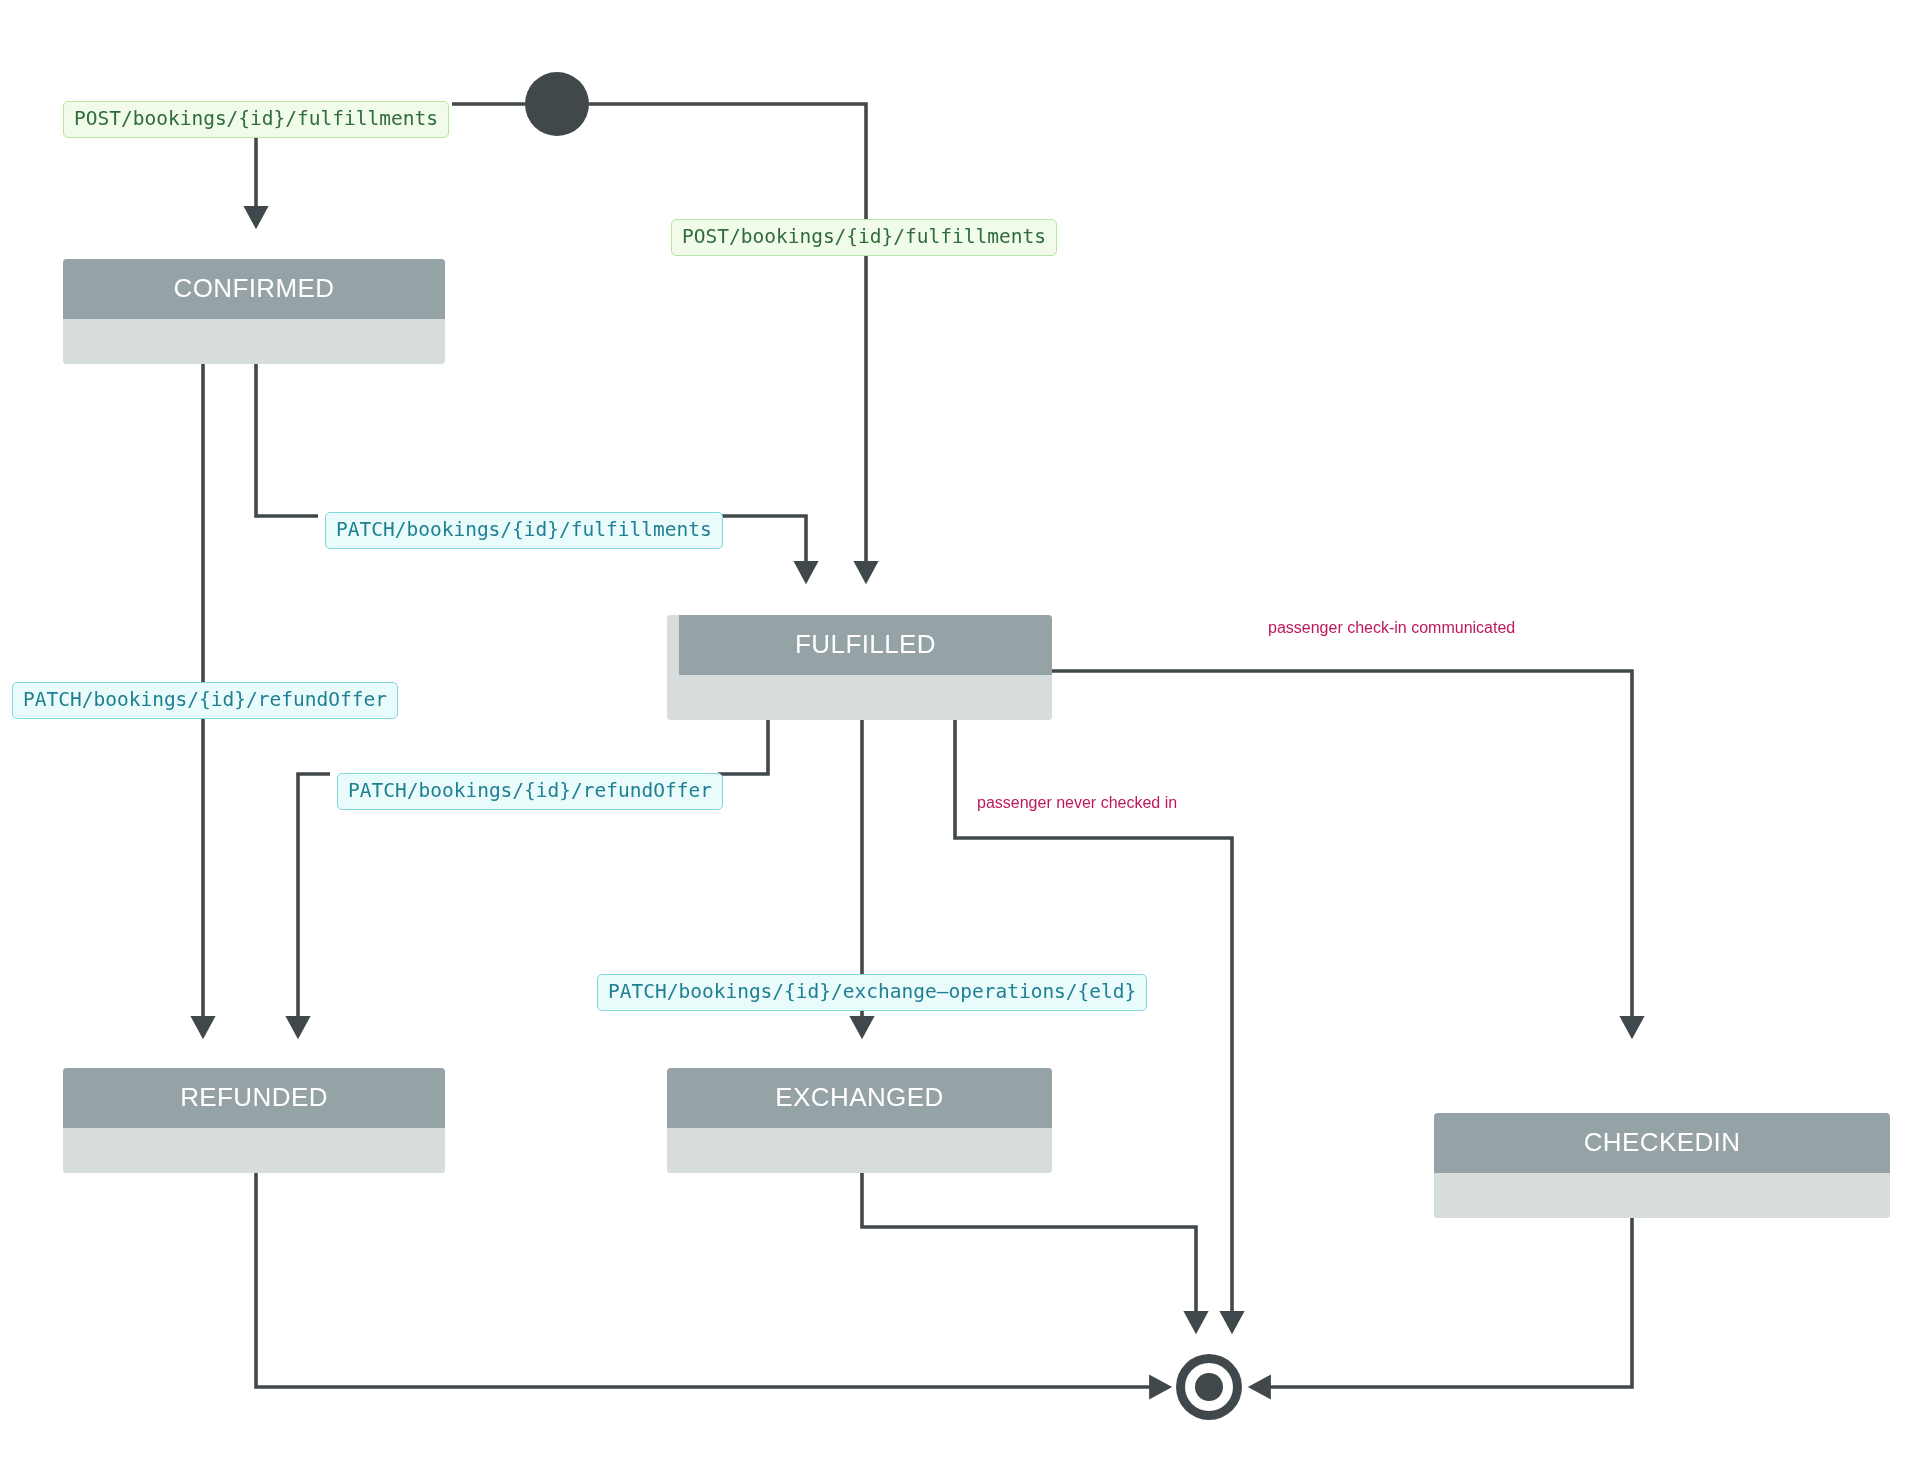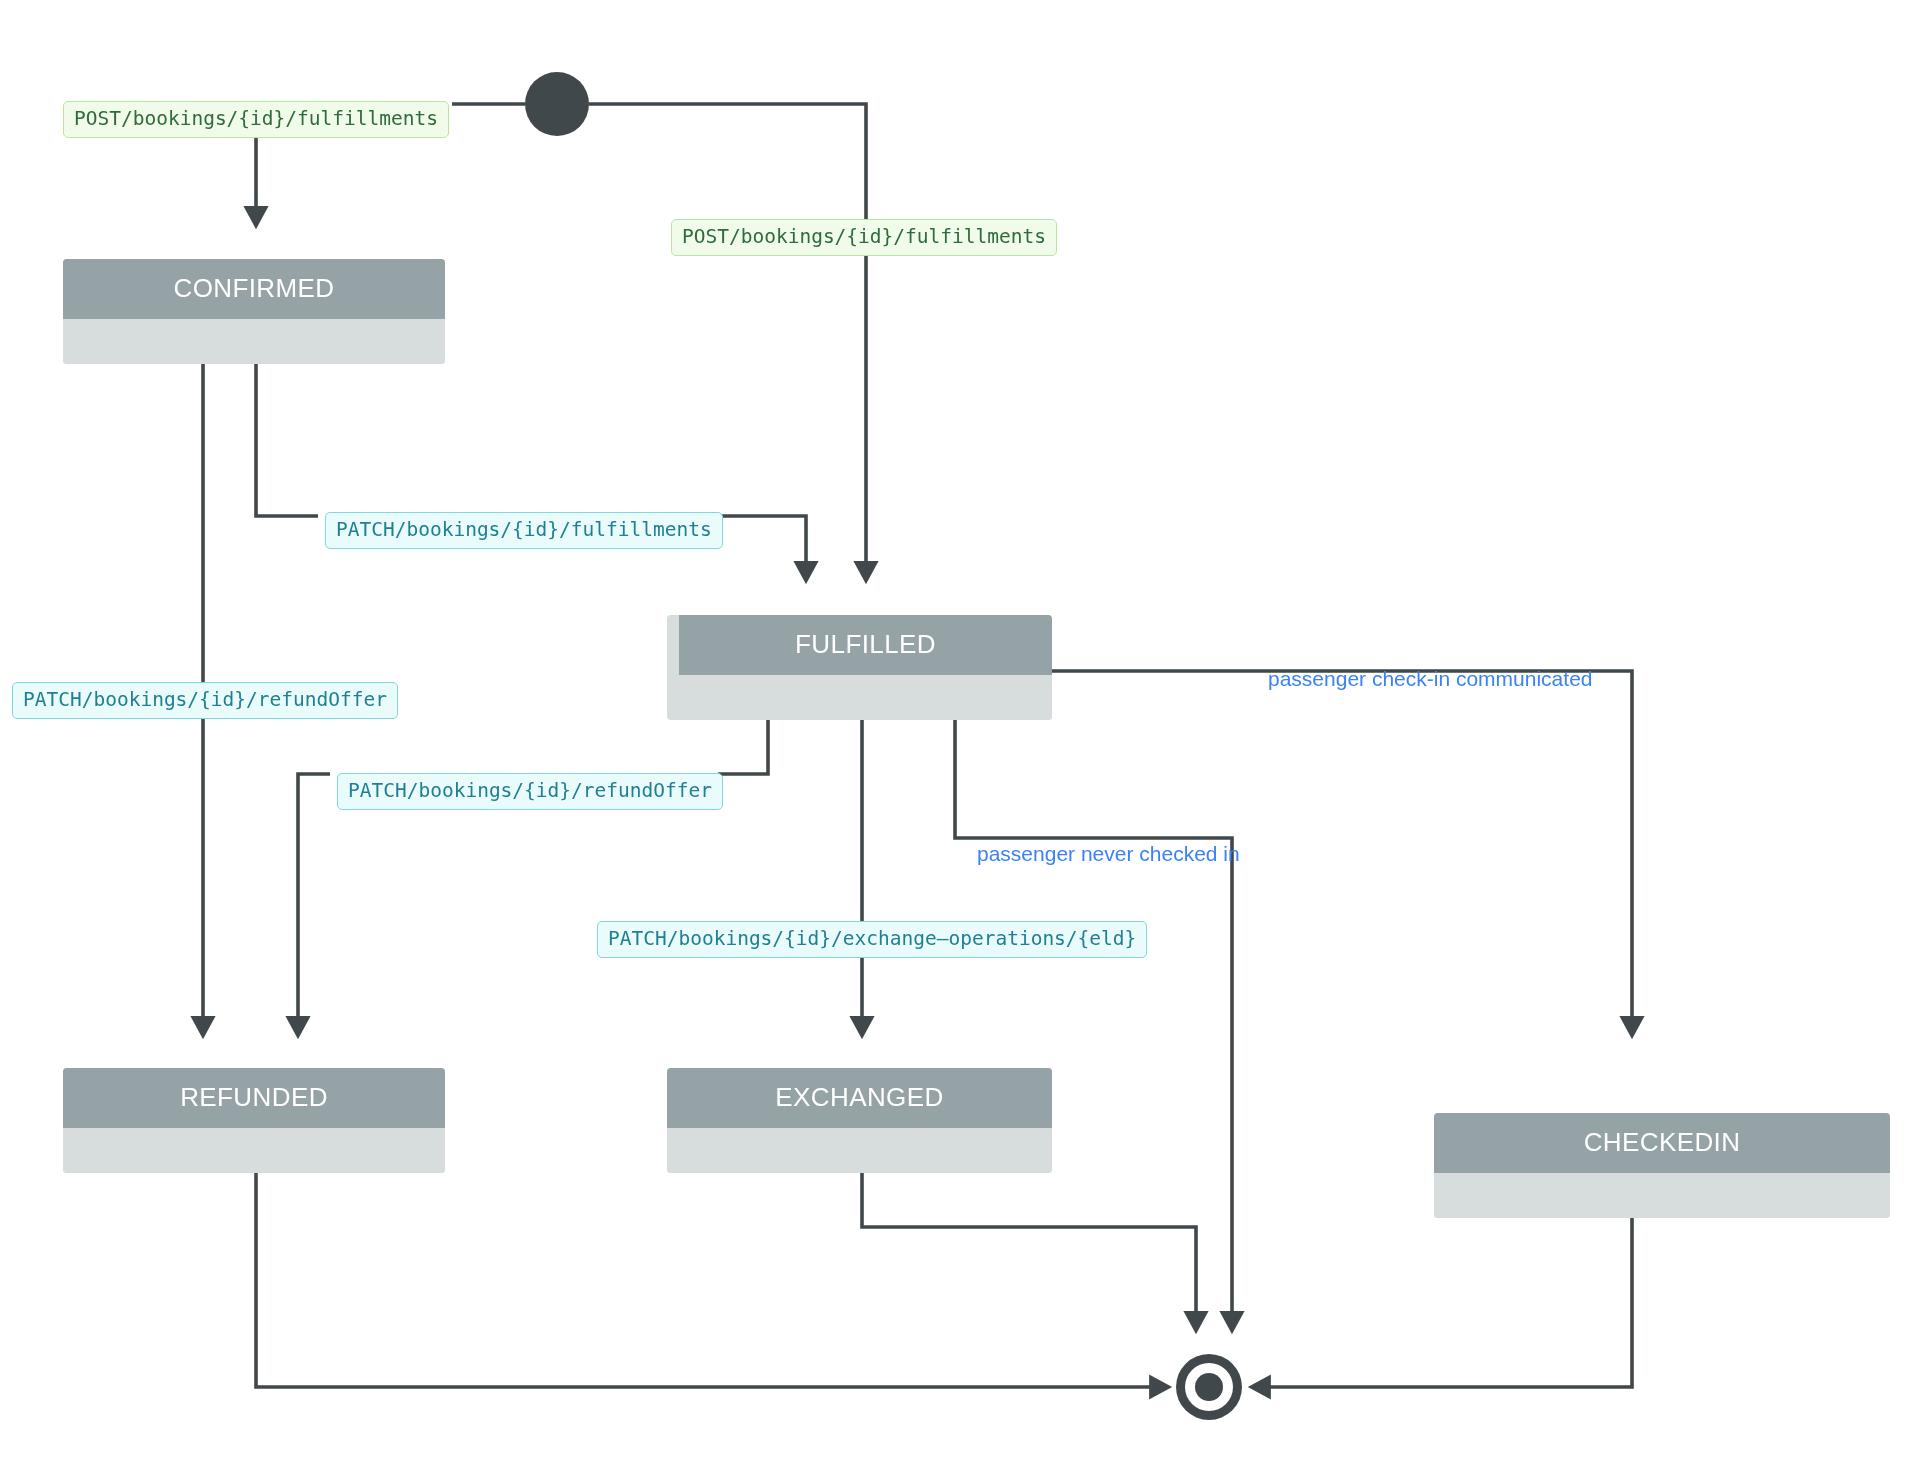--- a/index.html
+++ b/index.html
@@ -67,24 +67,23 @@
     color: #2f6b3c;
   }
   .edge-label.patch {
     background: #e9fbfa;
     border: 1px solid #7fd8dc;
     color: #1f7f93;
   }
   .plain-label {
     position: absolute;
     font-family: "Liberation Sans", sans-serif;
-    font-size: 21px;
-    color: #3b82f6;
+    font-size: 16px;
+    color: #be185d;
     white-space: nowrap;
-    margin-top: 48px;
   }
   .node-circle {
     position: absolute;
     border-radius: 50%;
   }
   .start-node {
     background: #41484b;
   }
   .end-outer {
     background: #41484b;
@@ -187,19 +186,19 @@
   <div class="edge-label post" style="left:63px; top:89px;">POST/bookings/{id}/fulfillments</div>
 
   <div class="edge-label post" style="left:671px; top:207px;">POST/bookings/{id}/fulfillments</div>
 
   <div class="edge-label patch" style="left:325px; top:500px;">PATCH/bookings/{id}/fulfillments</div>
 
   <div class="edge-label patch" style="left:12px; top:670px;">PATCH/bookings/{id}/refundOffer</div>
 
   <div class="edge-label patch" style="left:337px; top:761px;">PATCH/bookings/{id}/refundOffer</div>
 
-  <div class="edge-label patch" style="left:597px; top:909px;">PATCH/bookings/{id}/exchange—operations/{eld}</div>
+  <div class="edge-label patch" style="left:597px; top:962px;">PATCH/bookings/{id}/exchange—operations/{eld}</div>
 
   <div class="plain-label" style="left:1268px; top:619px;">passenger check-in communicated</div>
 
   <div class="plain-label" style="left:977px; top:794px;">passenger never checked in</div>
 
 </div>
 
 </body></html>

